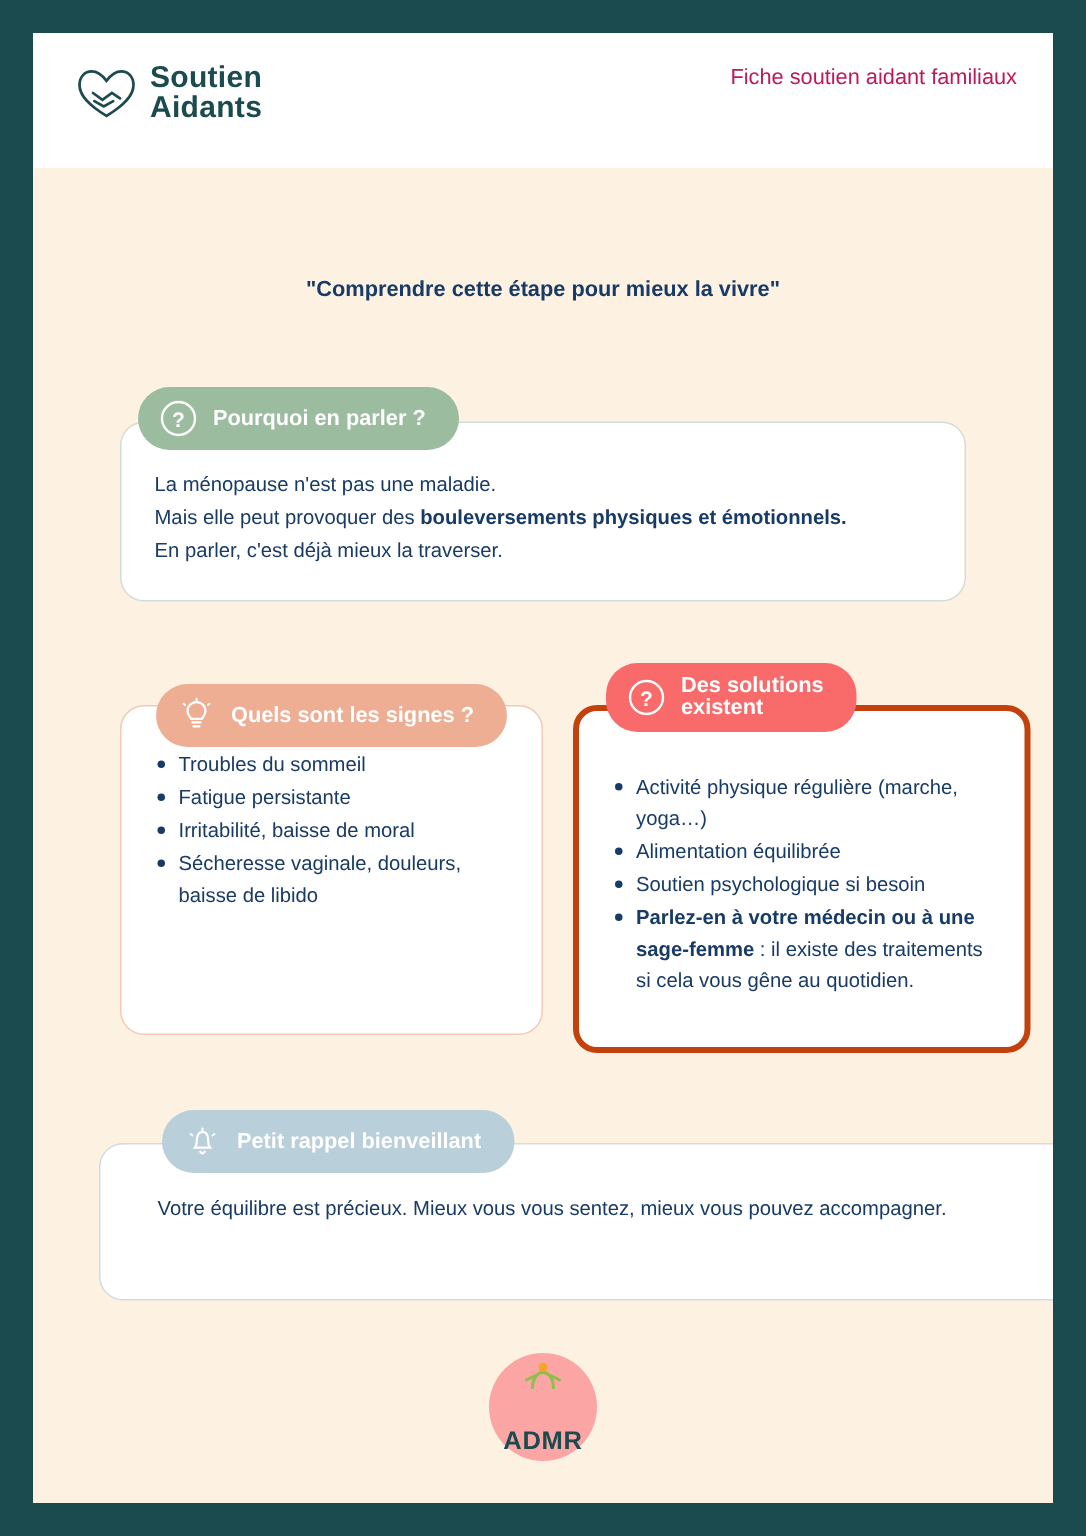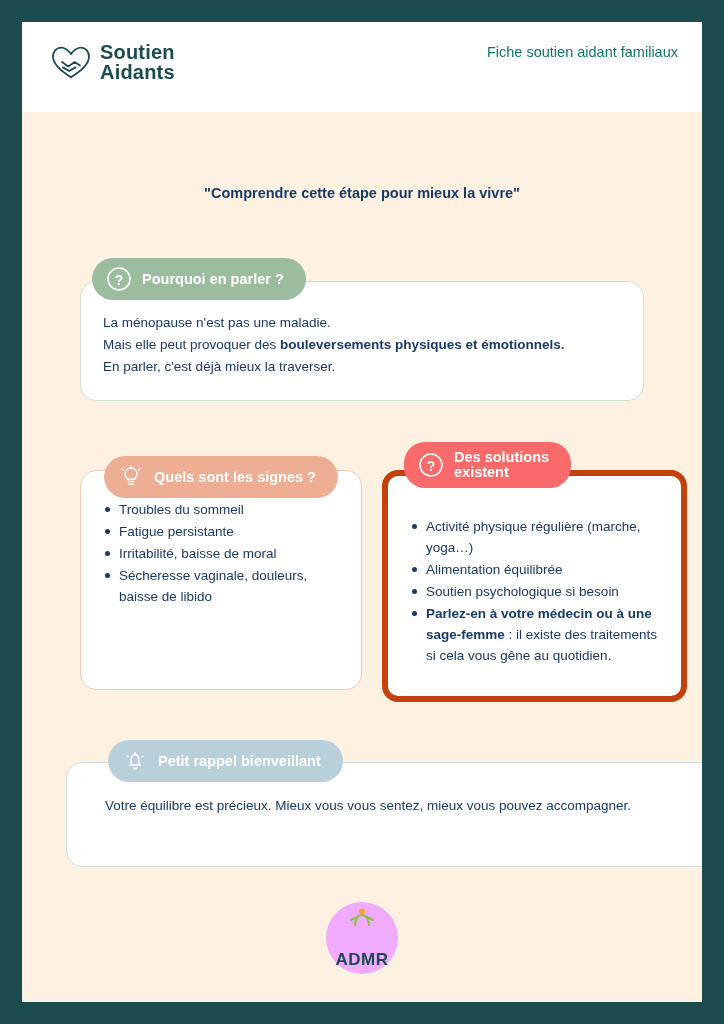--- a/index.html
+++ b/index.html
@@ -42,21 +42,21 @@
     font-size: 20px;
     line-height: 20px;
     color: #1b4a4f;
     letter-spacing: .2px;
   }
   .header-note {
     position: absolute;
     right: 24px;
     top: 22px;
     font-size: 14.5px;
-    color: #0f766e;
+    color: #be185d;
   }
 
   
   .title-tab {
     position: absolute;
     left: 28px;
     top: 90px;
     min-width: 236px;
     height: 46px;
     background: #1b4a4f;
@@ -150,40 +150,40 @@
   
   #card-signs {
     left: 58px; top: 448px; width: 282px; height: 220px;
     border: 1.6px solid #f4c9b6;
   }
   #chip-signs { left: 82px; top: 434px; background: #eeae94; }
 
   
   #card-sol {
     left: 360px; top: 448px; width: 305px; height: 232px;
-    border: 6px solid #c2410c;
+    border: 4px solid #c2410c;
   }
   #chip-sol { left: 382px; top: 420px; background: #f96b6b; }
 
   
   #card-note {
     left: 44px; top: 740px; width: 669px; height: 105px;
     border: 1.6px solid #cfdde4;
   }
   #chip-note { left: 86px; top: 718px; background: #b9cfd9; }
 
   
   .admr {
     position: absolute;
     left: 50%;
     transform: translateX(-50%);
     bottom: 28px;
     width: 72px; height: 72px;
     border-radius: 50%;
-    background: #f0abfc;
+    background: #fca5a5;
     display: flex;
     flex-direction: column;
     align-items: center;
     justify-content: center;
     gap: 18px;
   }
   .admr-text {
     font-weight: bold;
     font-size: 17px;
     color: #1b4a4f;

